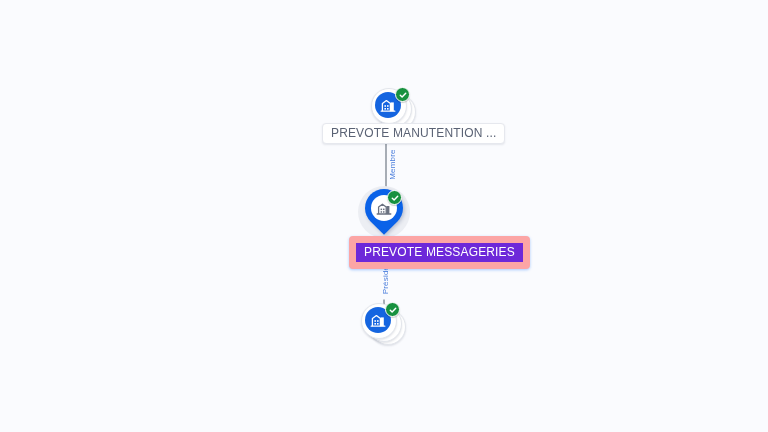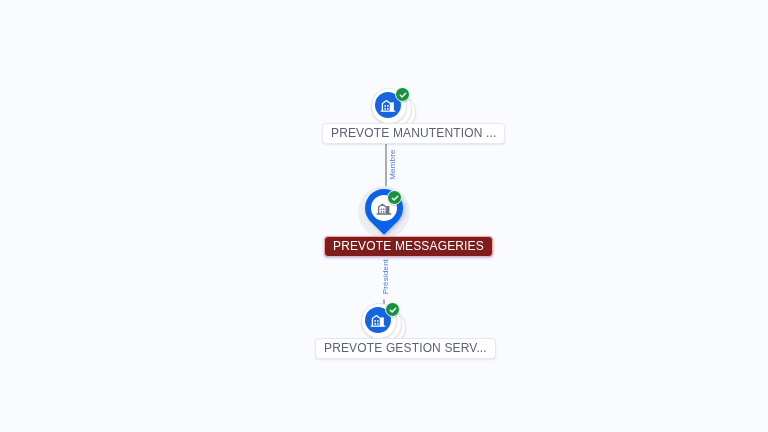--- a/index.html
+++ b/index.html
@@ -137,24 +137,25 @@
     border-radius: 4px;
     line-height: 12px;
   }
   .node-label.plain {
     background: #ffffff;
     color: #5a6274;
     border: 1px solid #e6e8ee;
     box-shadow: 0 1px 2px rgba(40,50,80,.10);
   }
   .node-label.selected {
-    background: #7f1d1d;
+    background: #6d28d9;
     color: #ffffff;
-    border: 1px solid #fca5a5;
+    border: 7px solid #fca5a5;
     box-shadow: 0 1px 3px rgba(13,110,253,.35);
+    margin-left: 25px;
   }
 </style>
 </head>
 <body style="background: rgb(250, 251, 254);">
 
 <div id="graph-canvas">
 
   <div class="edge-line" style="left:385px; top:142px; height:48px;"></div>
   <div class="edge-arrow" style="left:381px; top:136px;"></div>
   <div class="edge-label" style="left:372px; top:160px; width:38px; text-align:center;">Membre</div>
@@ -222,15 +223,14 @@
         <rect x="4.4" y="11.0" width="1.6" height="1.6" fill="#ffffff"></rect>
         <rect x="7.0" y="11.0" width="1.6" height="1.6" fill="#ffffff"></rect>
       </svg>
     </div>
     <div class="badge" style="left:25px; top:-1px;">
       <svg width="8" height="8" viewBox="0 0 10 10" aria-hidden="true">
         <path d="M1.6 5.2L3.9 7.4L8.4 2.8" fill="none" stroke="#ffffff" stroke-width="1.8" stroke-linecap="round" stroke-linejoin="round"></path>
       </svg>
     </div>
   </div>
-  <div class="node-label plain" style="left:315px; top:338px;">PREVOTE GESTION SERV...</div>
 
 </div>
 
 </body></html>

